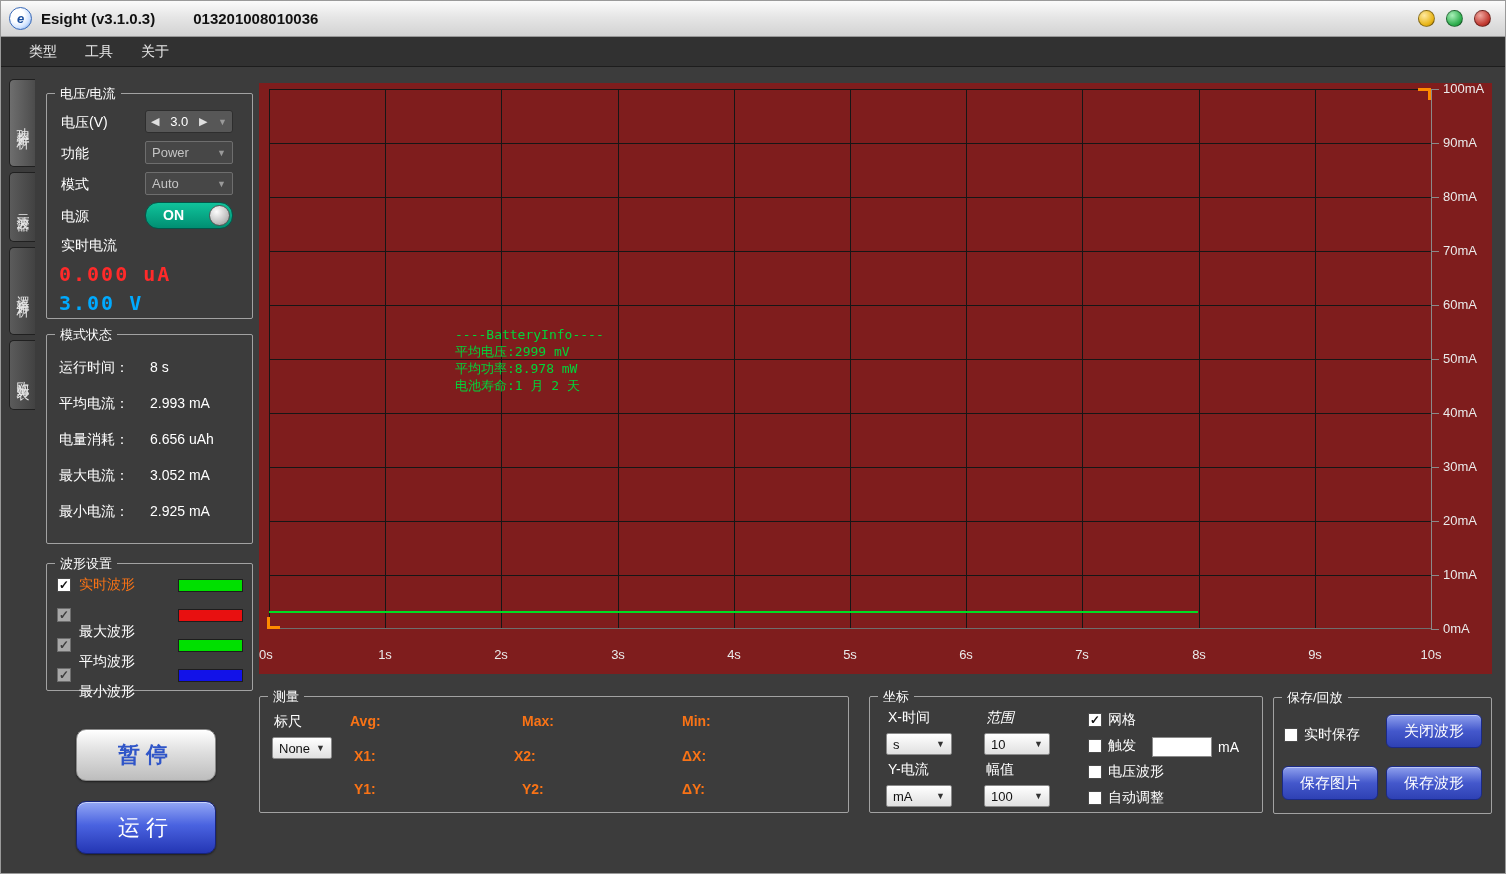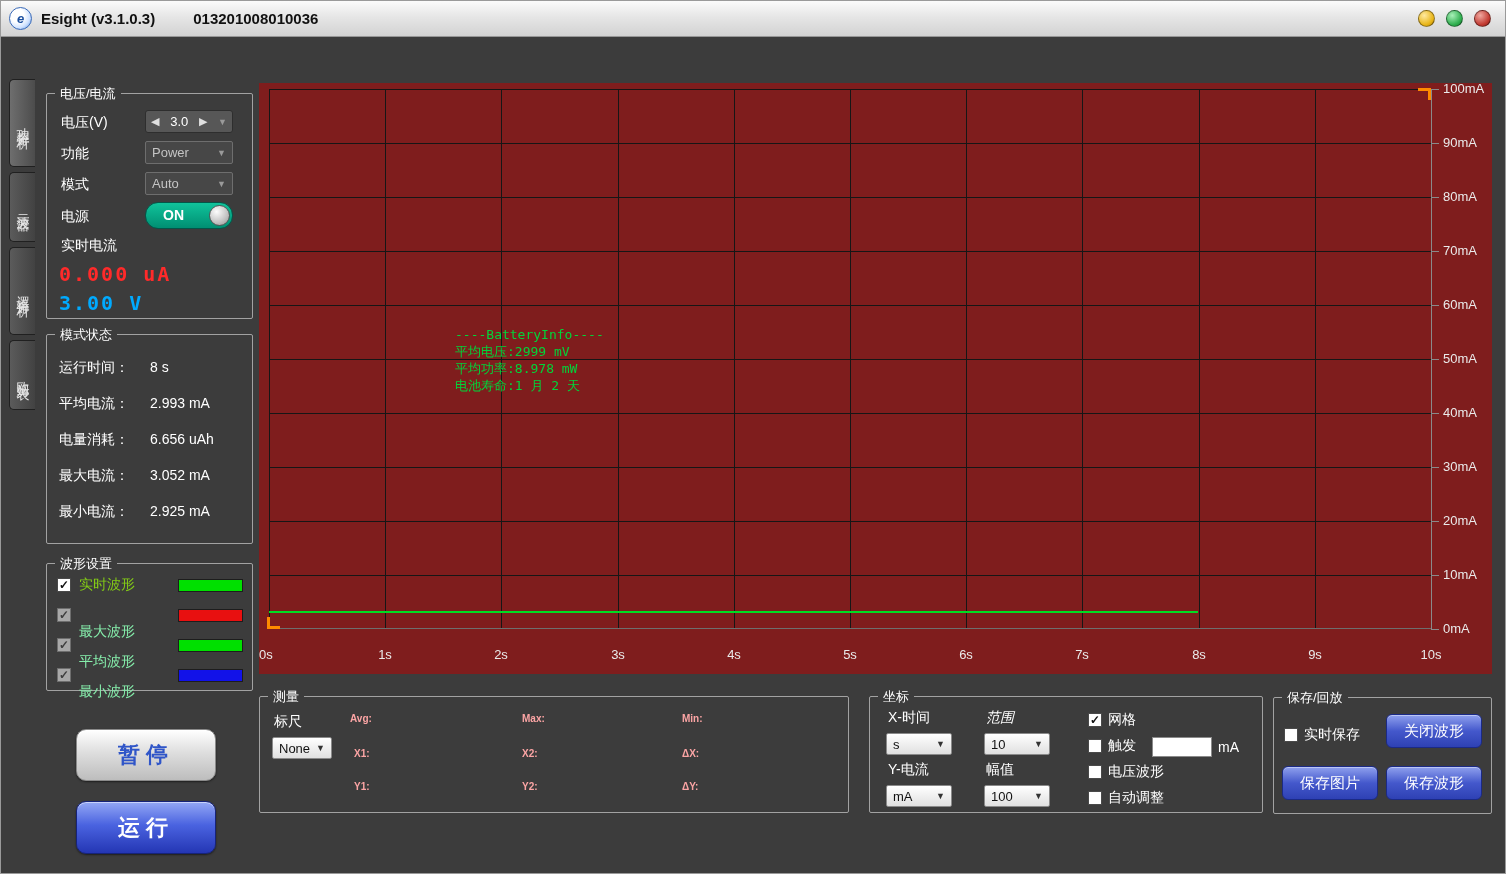--- a/index.html
+++ b/index.html
@@ -66,30 +66,30 @@
   .srow .sl { position:absolute; left:0; color:#fff; font-size:14px; white-space:nowrap; }
   .srow .sv { position:absolute; left:91px; color:#fff; font-size:14px; white-space:nowrap; }
 
   .cb { width:14px; height:14px; background:#fff; border:1px solid #4a4a4a; display:inline-flex;
     align-items:center; justify-content:center; font-size:12px; color:#111; flex:0 0 auto; }
   .cb i { display:none; font-style:normal; font-weight:bold; line-height:1; }
   .cb.checked i { display:block; }
   .cb.dis { background:#a8a8a8; border-color:#6e6e6e; color:#3f3f3f; }
 
   .wrow { position:absolute; left:10px; right:9px; height:18px; display:flex; align-items:center; }
-  .wrow .wl { margin-left:8px; color:#84cc16; font-size:14px; white-space:nowrap; }
-  .wrow .wl.dim { color:#86efac;margin-top:33px; }
+  .wrow .wl { margin-left:8px; color:#f97316; font-size:14px; white-space:nowrap; }
+  .wrow .wl.dim { color:#ffffff;margin-top:33px; }
   .wrow .swatch { margin-left:auto; width:65px; height:13px; border:1px solid #1d1d1d; }
 
   .btn-pause { position:absolute; border-radius:10px; border:1px solid #8a8a8a;
     background:linear-gradient(#ffffff,#dedede 45%,#bdbdbd); color:#2f55c8; font-size:22px; font-weight:bold;
     display:flex; align-items:center; justify-content:center; letter-spacing:6px;
     box-shadow:inset 0 1px 0 #fff, 0 1px 2px rgba(0,0,0,.5); }
   .btn-run { position:absolute; border-radius:10px; border:1px solid #16237a;
-    background:linear-gradient(#93a7f5,#4a63e0 45%,#2436b4); color:#fff; font-size:22px; font-weight:bold;
+    background:linear-gradient(#93a7f5,#4a63e0 45%,#2436b4); color:#fff; font-size:22px; font-weight:normal;
     display:flex; align-items:center; justify-content:center; letter-spacing:6px;
     box-shadow:inset 0 1px 0 rgba(255,255,255,.5), 0 1px 2px rgba(0,0,0,.5); }
   .btn-blue { position:absolute; border-radius:6px; border:1px solid #1b2a86;
     background:linear-gradient(#8fa0ee,#4458cc 50%,#2e41b4); color:#fff; font-size:15px;
     display:flex; align-items:center; justify-content:center;
     box-shadow:inset 0 1px 0 rgba(255,255,255,.4); }
 
   
   .chart { position:absolute; left:258px; top:82px; width:1233px; height:591px; background:#7f1d1d; }
   .plot { position:absolute; left:10px; top:6px; width:1162px; height:540px;
@@ -103,21 +103,21 @@
   .xlabel { position:absolute; top:564px; width:44px; text-align:center; font-size:13px; color:#eaeaea; }
   .waveline { position:absolute; left:10px; top:528px; width:929px; height:2px; }
   .mark-tr { position:absolute; left:1159px; top:5px; width:13px; height:12px;
     border-top:3px solid #ff8a00; border-right:3px solid #ff8a00; }
   .mark-bl { position:absolute; left:8px; top:534px; width:13px; height:12px;
     border-left:3px solid #ff8a00; border-bottom:3px solid #ff8a00; }
   .overlay { position:absolute; left:196px; top:243px; color:#00d53a; font-size:13px;
     line-height:17px; font-family:"DejaVu Sans Mono", monospace; white-space:nowrap; }
 
   
-  .mlabel { position:absolute; color:#fca5a5; font-size:10px; font-weight:bold; white-space:nowrap; }
+  .mlabel { position:absolute; color:#f97316; font-size:14px; font-weight:bold; white-space:nowrap; }
   .tinput { position:absolute; background:#fff; border:1px solid #8a8a8a; height:20px; font-size:13px; padding:0 3px; }
   .cbrow { position:absolute; display:flex; align-items:center; gap:6px; }
   .cbrow .cl { color:#fff; font-size:14px; white-space:nowrap; }
 
   
   .statusbar { position:absolute; left:258px; top:828px; width:1233px; height:36px;
     background:#282828; border:1px solid #5a5a5a; border-radius:9px; }
   .led { position:absolute; left:20px; top:10px; width:15px; height:15px; border-radius:50%;
     border:1px solid #777; background:radial-gradient(circle at 35% 30%, #ffffff, #d5ddee 55%, #93a0b5); }
   .sb-text { position:absolute; top:10px; font-size:14px; white-space:nowrap; }
@@ -133,20 +133,25 @@
       </div>
     <span class="title-text">Esight (v3.1.0.3)</span>
     <span class="serial-text">013201008010036</span>
     <div class="win-btns">
       <div class="win-btn win-min"></div>
       <div class="win-btn win-max"></div>
       <div class="win-btn win-close"></div>
     </div>
   </div>
 
+  <div class="menubar">
+    <span class="menu-item">类型</span>
+    <span class="menu-item">工具</span>
+    <span class="menu-item">关于</span>
+  </div>
 
   <div class="side-tabs">
     <div class="side-tab active" style="height:88px">
         <span>功率分析</span>
       </div>
     <div class="side-tab" style="height:70px">
         <span>示波器</span>
       </div>
     <div class="side-tab" style="height:88px">
         <span>逻辑分析</span>
@@ -300,21 +305,21 @@
     <span class="gtitle">测量</span>
     <span class="lbl" style="left:14px; top:16px;">标尺</span>
     <div class="dd light" style="left:12px; top:40px; width:60px; height:22px;">
       <span>None</span>
       <span class="ddarr" style="font-size:9px">▼</span>
     </div>
     <span class="mlabel" style="left:90px;  top:16px;">Avg:</span>
     <span class="mlabel" style="left:262px; top:16px;">Max:</span>
     <span class="mlabel" style="left:422px; top:16px;">Min:</span>
     <span class="mlabel" style="left:94px;  top:51px;">X1:</span>
-    <span class="mlabel" style="left:262px; top:51px;">X2:</span>
+    <span class="mlabel" style="left:254px; top:51px;">X2:</span>
     <span class="mlabel" style="left:422px; top:51px;">ΔX:</span>
     <span class="mlabel" style="left:94px;  top:84px;">Y1:</span>
     <span class="mlabel" style="left:262px; top:84px;">Y2:</span>
     <span class="mlabel" style="left:422px; top:84px;">ΔY:</span>
   </div>
 
   <div class="group" style="left:868px; top:695px; width:394px; height:117px;">
     <span class="gtitle">坐标</span>
     <span class="lbl" style="left:18px; top:12px;">X-时间</span>
     <div class="dd light" style="left:16px; top:36px; width:66px; height:22px;">

